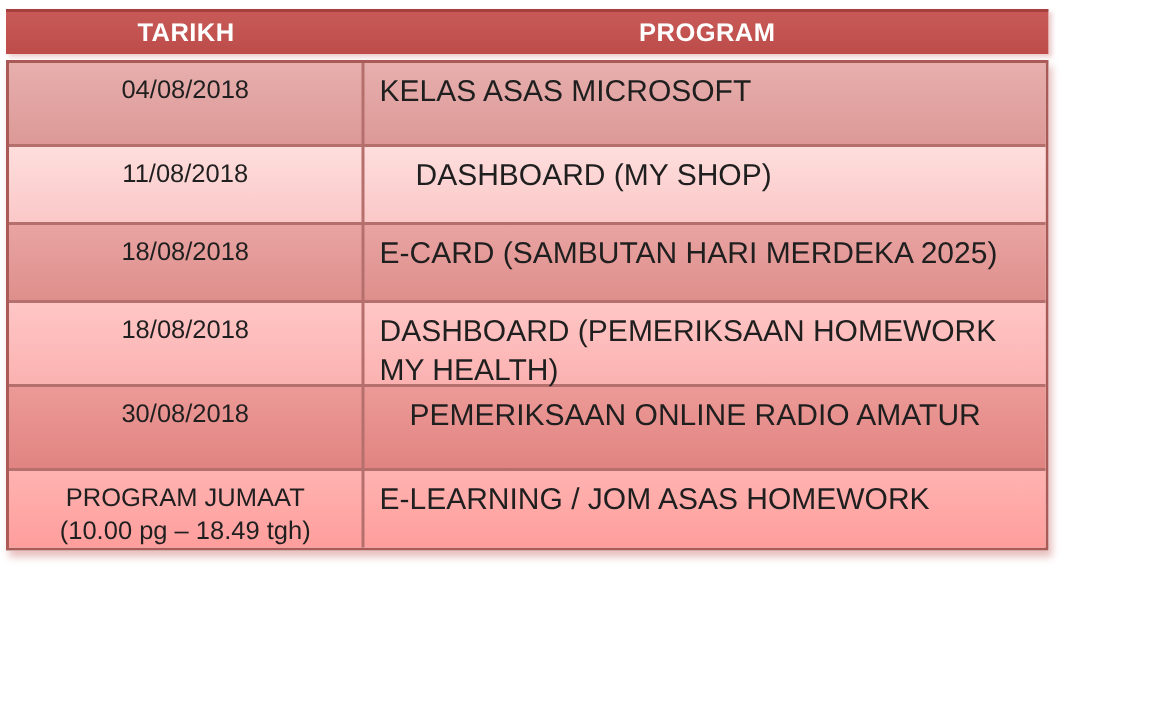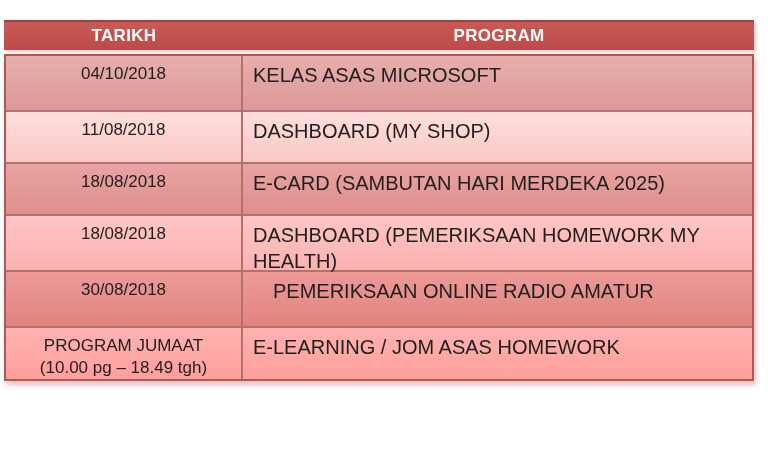--- a/index.html
+++ b/index.html
@@ -5,21 +5,21 @@
   html, body { margin: 0; padding: 0; }
   body {
     width: 768px; height: 475px;
     background: #ffffff;
     font-family: "Liberation Sans", sans-serif;
     position: relative;
     overflow: hidden;
   }
   .slide { position: absolute; inset: 0; background: #ffffff; }
 
-  .table-wrap { position: absolute; left: 4px; top: 20px; width: 750px; }
+  .table-wrap { position: absolute; left: 4px; top: 6px; width: 695px; }
 
   .header-row {
     display: flex;
     height: 30px;
     box-sizing: border-box;
     background: linear-gradient(180deg, #C75A57, #BD4C49);
     border-top: 2px solid #A63F3D;
     box-shadow: 2px 2px 3px rgba(201,112,110,0.35);
   }
   .hcell {
@@ -77,25 +77,25 @@
   <div class="table-wrap">
 
     <div class="header-row">
       <div class="hcell c0">TARIKH</div>
       <div class="hcell c1">PROGRAM</div>
     </div>
 
     <div class="tbody">
 
       <div class="trow r0" style="background: linear-gradient(rgb(231, 175, 173), rgb(220, 153, 151));">
-        <div class="dcell">04/10/2018</div>
+        <div class="dcell">04/08/2018</div>
         <div class="pcell">KELAS ASAS MICROSOFT</div>
       </div>
 
-      <div class="trow r1" style="background: linear-gradient(rgb(254, 222, 221), rgb(250, 200, 199));">
+      <div class="trow r1" style="background: linear-gradient(rgb(254, 222, 221), rgb(250, 200, 199)); gap: 24px;">
         <div class="dcell">11/08/2018</div>
         <div class="pcell">DASHBOARD (MY SHOP)</div>
       </div>
 
       <div class="trow r2" style="background: linear-gradient(rgb(233, 164, 162), rgb(222, 143, 140));">
         <div class="dcell">18/08/2018</div>
         <div class="pcell">E-CARD (SAMBUTAN HARI MERDEKA 2025)</div>
       </div>
 
       <div class="trow r3" style="background: linear-gradient(rgb(254, 198, 197), rgb(251, 178, 177));">

